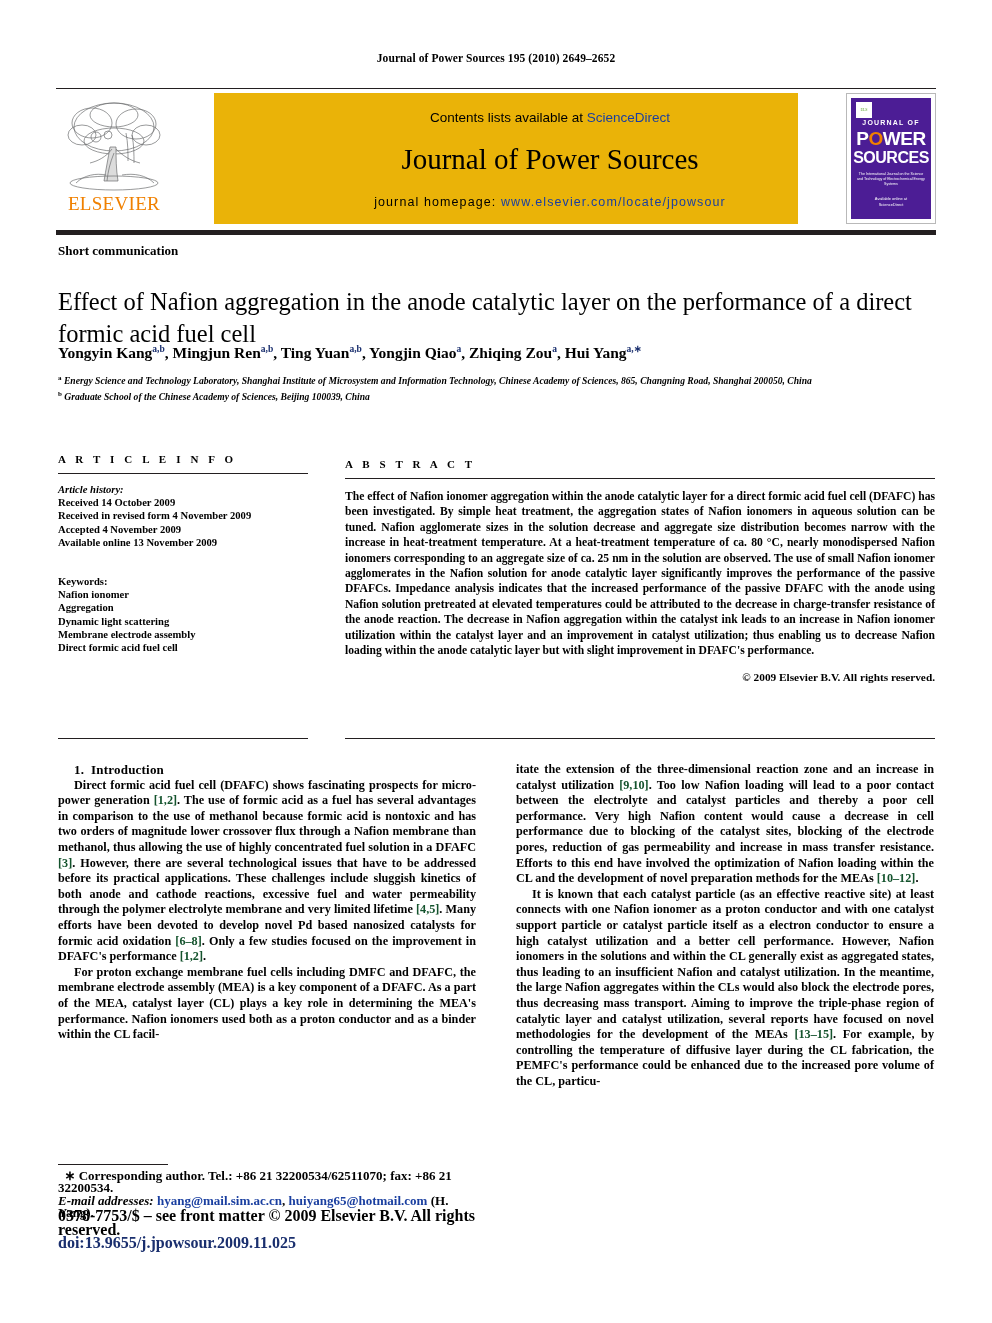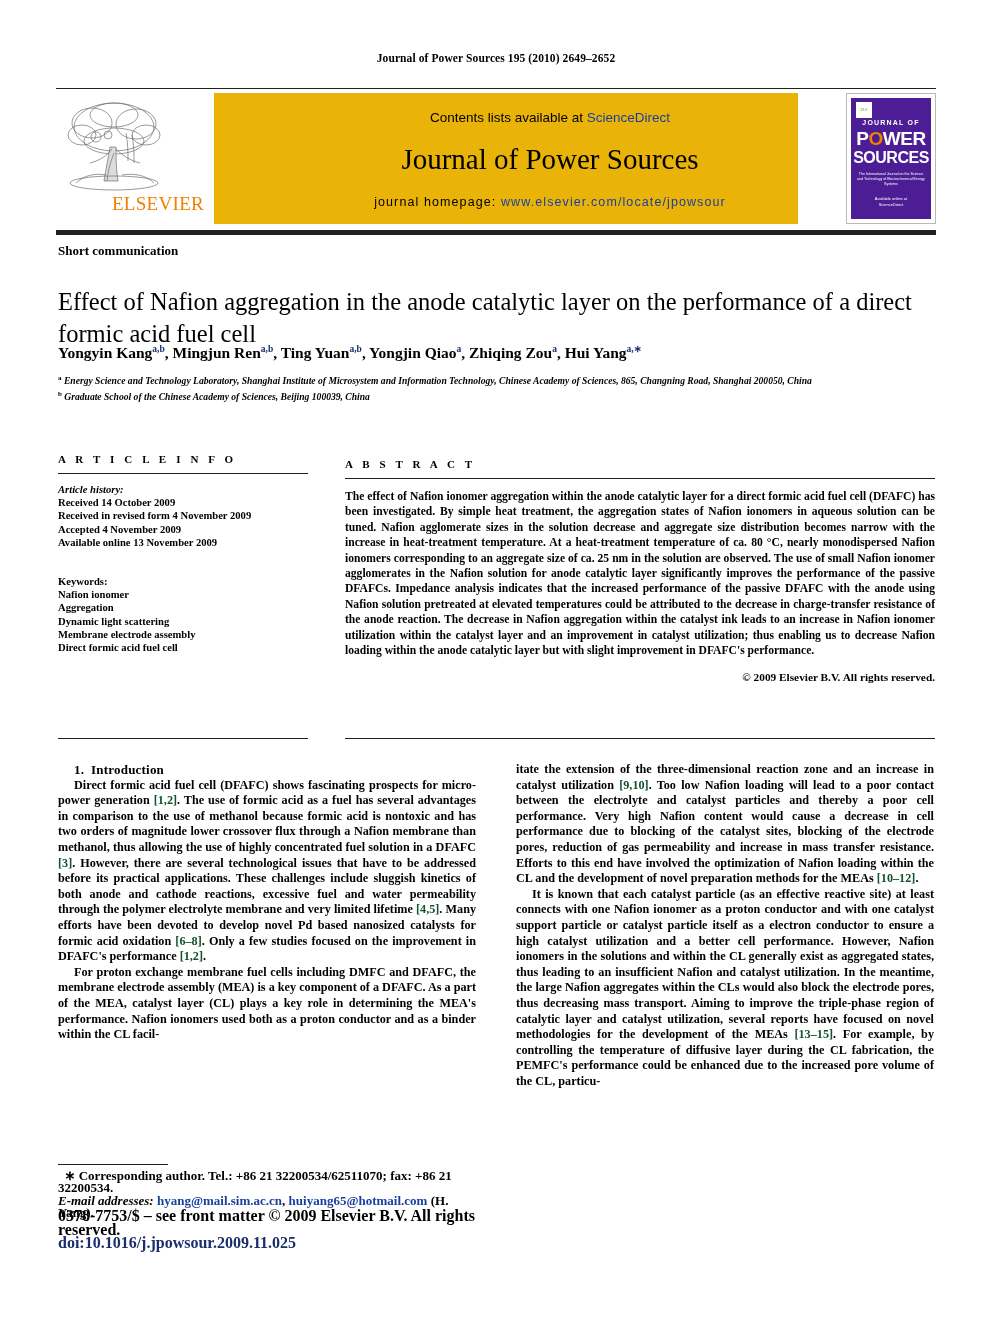--- a/index.html
+++ b/index.html
@@ -57,21 +57,20 @@
   .elsevier-word {
     position: absolute;
     left: 4px; top: 100px;
     width: 108px;
     text-align: center;
     font-family: "Liberation Serif", serif;
     font-size: 19px;
     letter-spacing: 0.3px;
     color: #f08000;
     font-weight: 400;
-    margin-left: 44px;
   }
 
   .banner {
     position: absolute;
     left: 116px; top: 0;
     width: 584px; height: 131px;
     background: #eab308;
     margin-left: 42px;
   }
   .banner-line1 {
@@ -402,16 +401,16 @@
   </div>
 
   <div class="fn-rule"></div>
   <div class="footnote">
     <div>&nbsp;&nbsp;<span>∗</span>&nbsp;<span>Corresponding author. Tel.: +86 21 32200534/62511070; fax: +86 21 32200534.</span></div>
     <div><span class="it">E-mail addresses:</span> <span class="mail">hyang@mail.sim.ac.cn</span>, <span class="mail">huiyang65@hotmail.com</span> <span>(H. Yang).</span></div>
   </div>
 
   <div class="imprint">
     <div>0378-7753/$ – see front matter © 2009 Elsevier B.V. All rights reserved.</div>
-    <div><span class="doi">doi:</span><span class="doi">10.1016/j.jpowsour.2009.11.025</span></div>
+    <div><span class="doi">doi:</span><span class="doi">13.9655/j.jpowsour.2009.11.025</span></div>
   </div>
 
 </div>
 
 </body></html>

